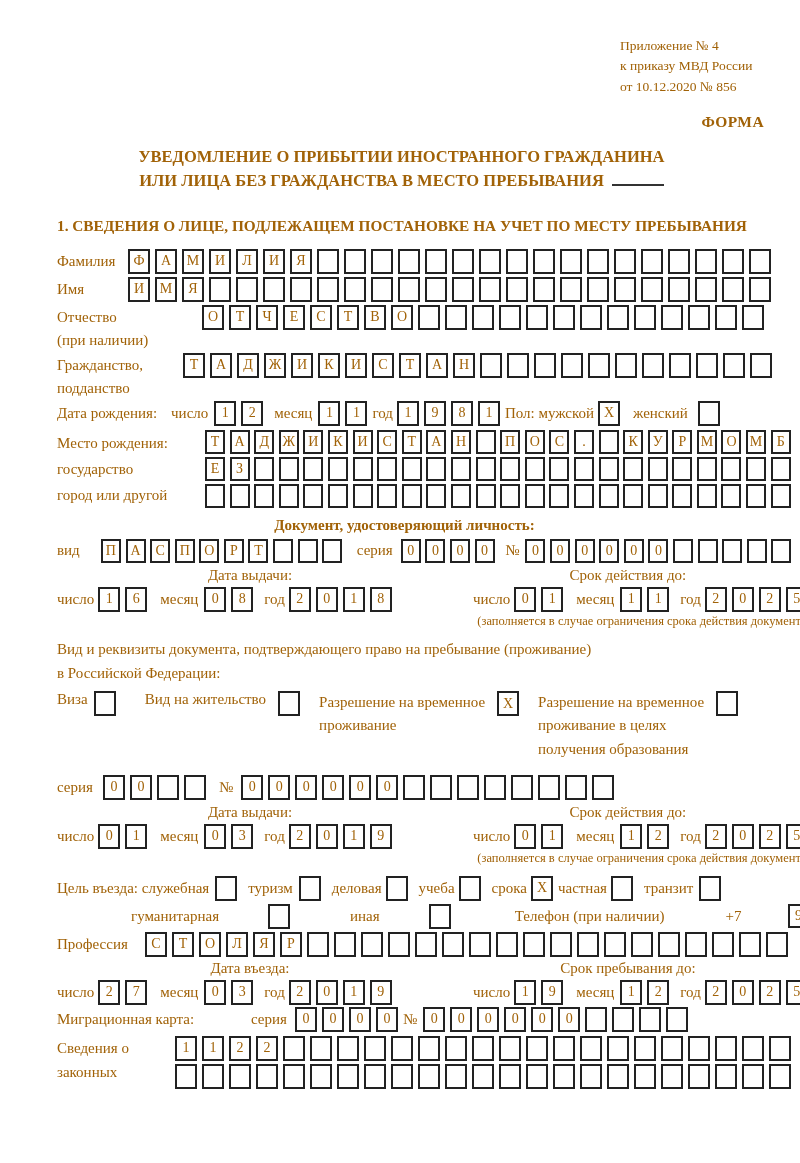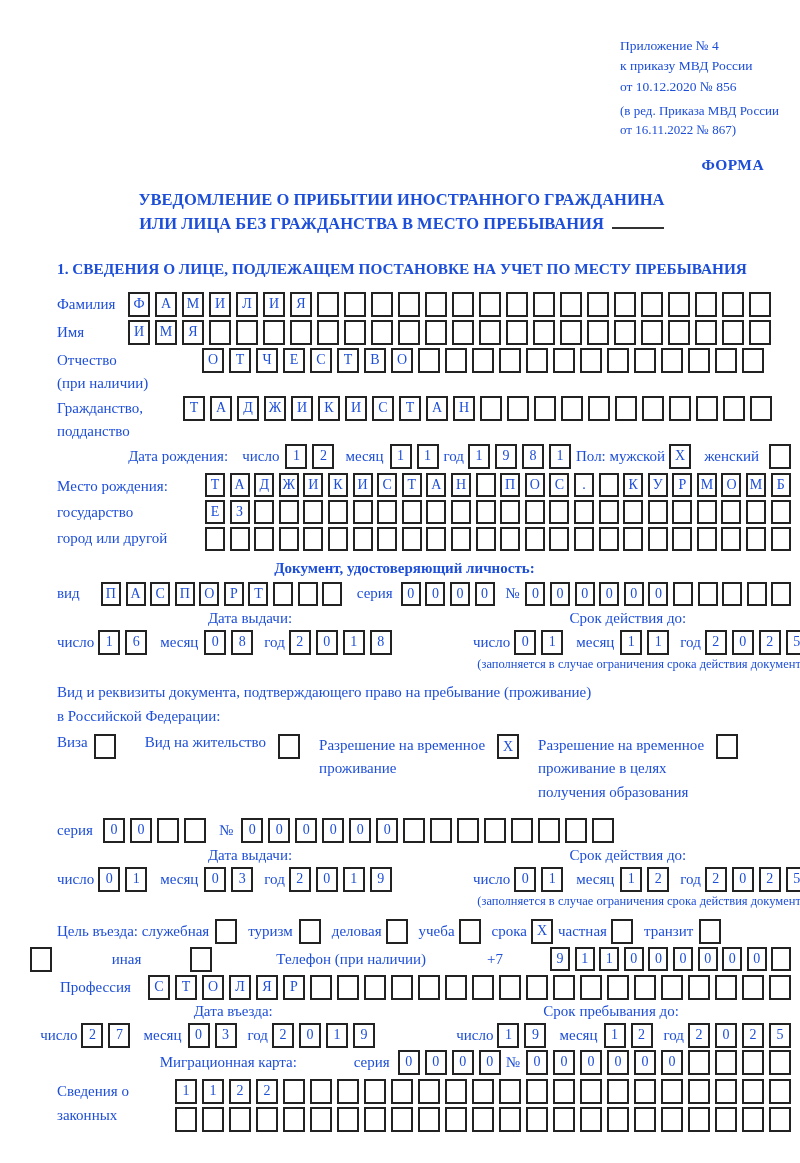--- a/index.html
+++ b/index.html
@@ -1,18 +1,18 @@
 <!DOCTYPE html>
 <html lang="ru"><head>
 <meta charset="utf-8">
 <style>
   html,body{margin:0;padding:0;background:#888;}
   .page{
     width:800px;height:1163px;background:#fff;margin:0 auto;
-    font-family:"Liberation Serif","DejaVu Serif",serif;color:#1d4ed8;
+    font-family:"Liberation Serif","DejaVu Serif",serif;color:#a16207;
     padding:36px 4px 16px 57px;box-sizing:border-box;overflow:hidden;
   }
   .annex{margin-left:563px;width:176px;font-size:13.5px;line-height:1.5;}
   .annex .note{margin-top:4px;font-size:13px;}
   .forma{text-align:right;padding-right:32px;font-weight:bold;font-size:15.5px;margin-top:16px;letter-spacing:.4px;}
   .title{text-align:center;font-weight:bold;font-size:16.5px;line-height:1.45;margin-top:14px;padding-right:50px;}
   .title .uline{display:inline-block;width:52px;border-bottom:2px solid #333;height:13px;margin-left:8px;}
   .sect{font-weight:bold;font-size:15.3px;margin-top:24px;margin-bottom:14px;}
   .row{display:flex;align-items:center;margin-bottom:3px;}
   .lbl{font-size:15px;white-space:nowrap;}
@@ -37,35 +37,31 @@
   .dcol-l{width:386px;flex:none;}
   .dcol-r{flex:1;}
   .dcap{text-align:center;font-size:15px;margin-bottom:3px;}
   .drow{display:flex;align-items:center;}
   .fine{font-size:12.5px;text-align:right;margin-top:2px;padding-right:2px;}
   .para{font-size:15px;line-height:1.65;margin-top:8px;}
   .visa-row{display:flex;align-items:flex-start;margin-top:5px;}
   .opt{font-size:15px;line-height:1.55;}
   .rep-grid{display:flex;margin-top:4px;}
   .rep-labels{width:118px;flex:none;font-size:15px;line-height:1.62;}
-  .mt6{margin-top:2px;justify-content:flex-end;} .mt10{margin-top:10px;text-align:right;} .mt14{margin-top:14px;}
+  .mt6{margin-top:2px;} .mt10{margin-top:10px;text-align:right;} .mt14{margin-top:14px;}
 </style>
 </head>
 <body>
 
 <div class="page">
 
   <div class="annex">
     <div>Приложение № 4</div>
     <div>к приказу МВД России</div>
     <div>от 10.12.2020 № 856</div>
-    <div class="note">
-      <div>(в ред. Приказа МВД России</div>
-      <div>от 16.11.2022 № 867)</div>
-    </div>
   </div>
 
   <div class="forma">ФОРМА</div>
 
   <div class="title">
     <div>УВЕДОМЛЕНИЕ О ПРИБЫТИИ ИНОСТРАННОГО ГРАЖДАНИНА</div>
     <div><span>ИЛИ ЛИЦА БЕЗ ГРАЖДАНСТВА В МЕСТО ПРЕБЫВАНИЯ</span><span class="uline"></span></div>
   </div>
 
   <div class="sect">1. СВЕДЕНИЯ О ЛИЦЕ, ПОДЛЕЖАЩЕМ ПОСТАНОВКЕ НА УЧЕТ ПО МЕСТУ ПРЕБЫВАНИЯ</div>

